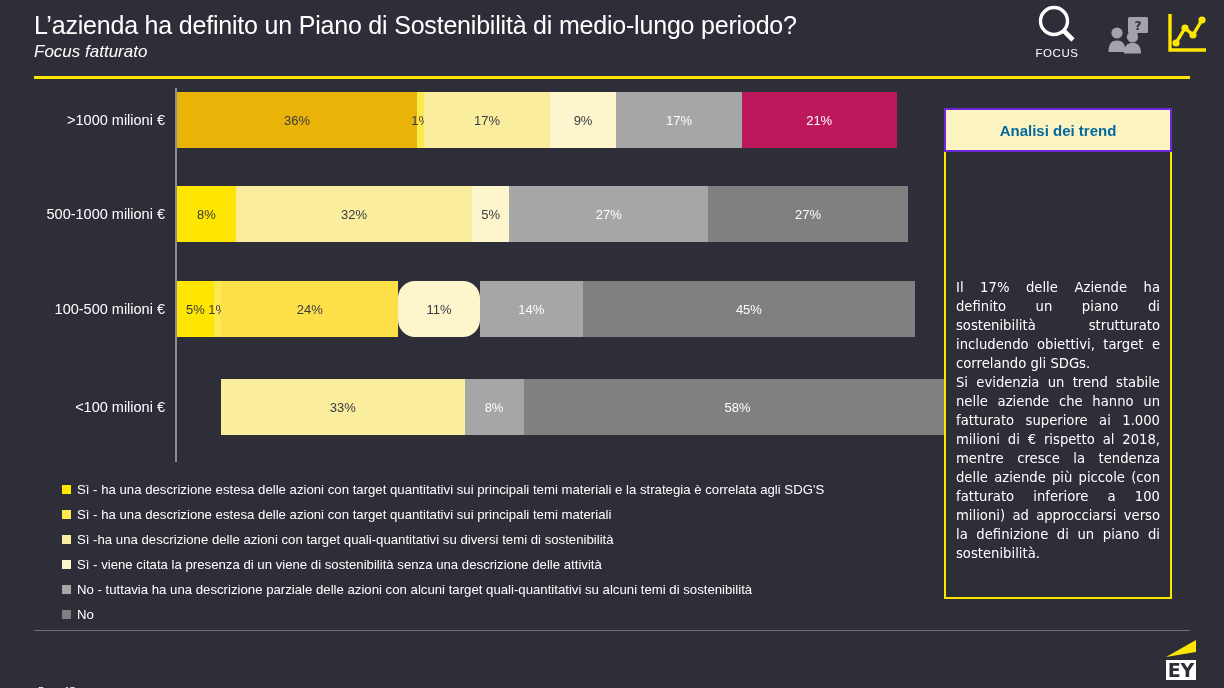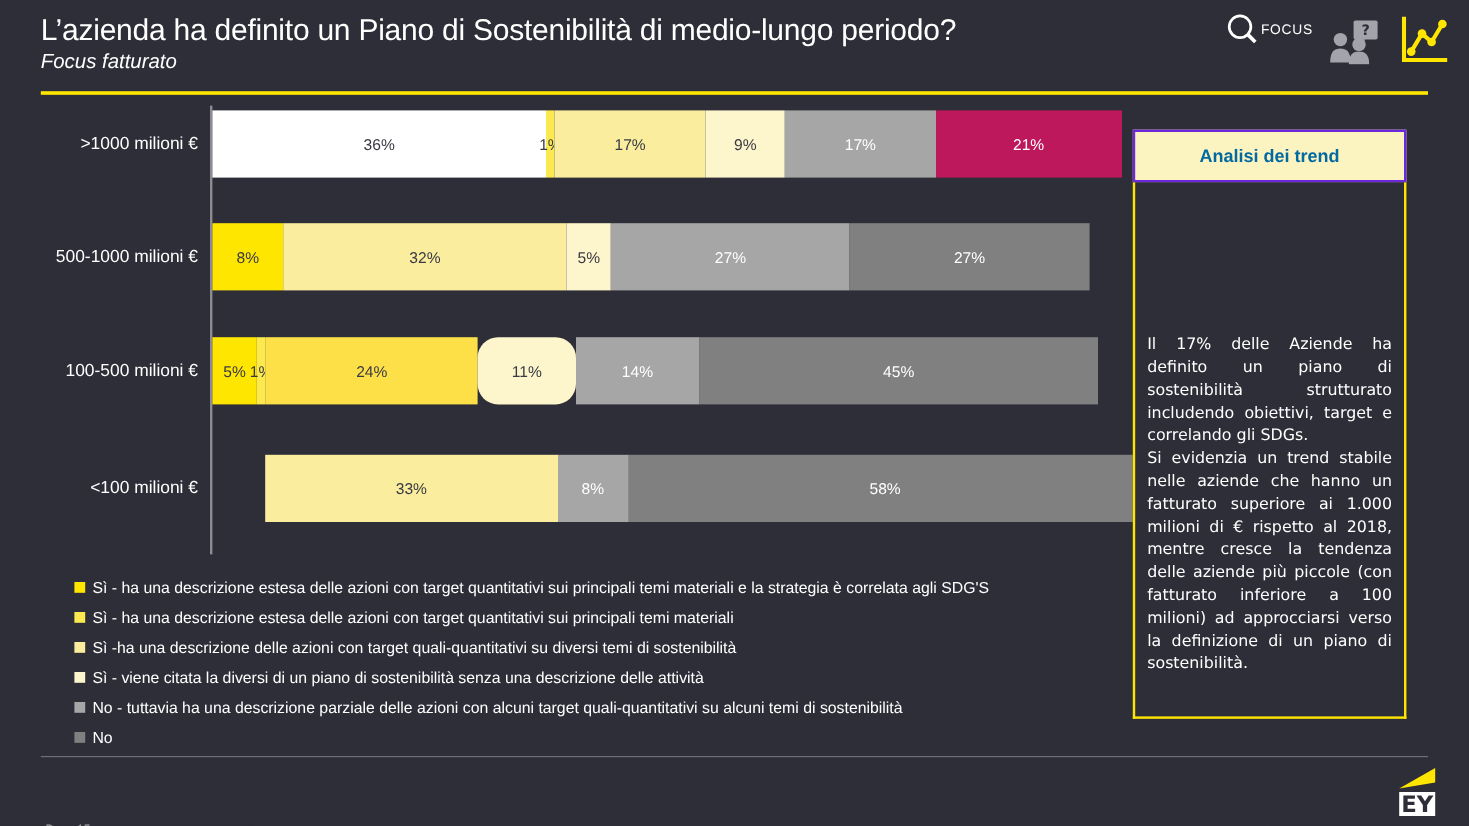--- a/index.html
+++ b/index.html
@@ -17,21 +17,21 @@
   .title {
     font-size: 25px; color: #FFFFFF; font-weight: 400;
     letter-spacing: -0.2px; white-space: nowrap; line-height: 30px;
   }
   .subtitle {
     font-size: 17px; color: #FFFFFF; font-style: italic;
     font-weight: 400; line-height: 22px; margin-top: 1px;
   }
 
   .header-icons { position: absolute; right: 16px; top: 2px; height: 70px; display: flex; align-items: flex-start; gap: 14px; }
-  .focus-icon-wrap { display: flex; flex-direction: row; align-items: center; width: 74px; justify-content: center; }
+  .focus-icon-wrap { display: flex; flex-direction: column; align-items: center; width: 74px; justify-content: center; }
   .focus-label { font-size: 11.5px; color: #FFFFFF; letter-spacing: .6px; margin-top: -1px; }
   .icon-people { margin-top: 14px; }
   .icon-chart { margin-top: 10px; }
 
   .hr-yellow { position: absolute; left: 34px; top: 76px; width: 1156px; height: 3px; background: #FFE600; }
 
   
   .chart { position: absolute; left: 0; top: 84px; width: 930px; height: 382px; padding-left: 22px; }
   .axis-line { position: absolute; left: 175px; top: 4px; width: 2px; height: 374px; background: #8C8C92; }
 
@@ -124,21 +124,21 @@
 
     <div class="hr-yellow"></div>
   </div>
 
   <div class="chart">
     <div class="axis-line"></div>
     <div id="rows-host">
         <div class="row" style="top: 8px;">
           <div class="row-label">&gt;1000 milioni €</div>
           <div class="bar">
-            <div class="seg dark-text" style="width: 278px; background: #ffffff;">
+            <div class="seg dark-text" style="width: 240px; background: #eab308;">
               <span>36%</span>
             </div>
             <div class="seg dark-text" style="width: 7.38px; background: rgb(251, 233, 79);">
               <span>1%</span>
             </div>
             <div class="seg dark-text" style="width: 125.46px; background: rgb(250, 238, 158);">
               <span>17%</span>
             </div>
             <div class="seg dark-text" style="width: 66.42px; background: rgb(253, 246, 204);">
               <span>9%</span>
@@ -219,21 +219,21 @@
       <div class="legend-item">
         <span class="legend-sw" style="background: rgb(251, 233, 79);"></span>
         <span class="legend-txt">Sì - ha una descrizione estesa delle azioni con target quantitativi sui principali temi materiali</span>
       </div>
       <div class="legend-item">
         <span class="legend-sw" style="background: rgb(250, 238, 158);"></span>
         <span class="legend-txt">Sì -ha una descrizione delle azioni con target quali-quantitativi su diversi temi di sostenibilità</span>
       </div>
       <div class="legend-item">
         <span class="legend-sw" style="background: rgb(253, 246, 204);"></span>
-        <span class="legend-txt">Sì - viene citata la diversi di un piano di sostenibilità senza una descrizione delle attività</span>
+        <span class="legend-txt">Sì - viene citata la presenza di un viene di sostenibilità senza una descrizione delle attività</span>
       </div>
       <div class="legend-item">
         <span class="legend-sw" style="background: rgb(166, 166, 166);"></span>
         <span class="legend-txt">No - tuttavia ha una descrizione parziale delle azioni con alcuni target quali-quantitativi su alcuni temi di sostenibilità</span>
       </div>
       <div class="legend-item">
         <span class="legend-sw" style="background: rgb(128, 128, 128);"></span>
         <span class="legend-txt">No</span>
       </div>
     </div>

